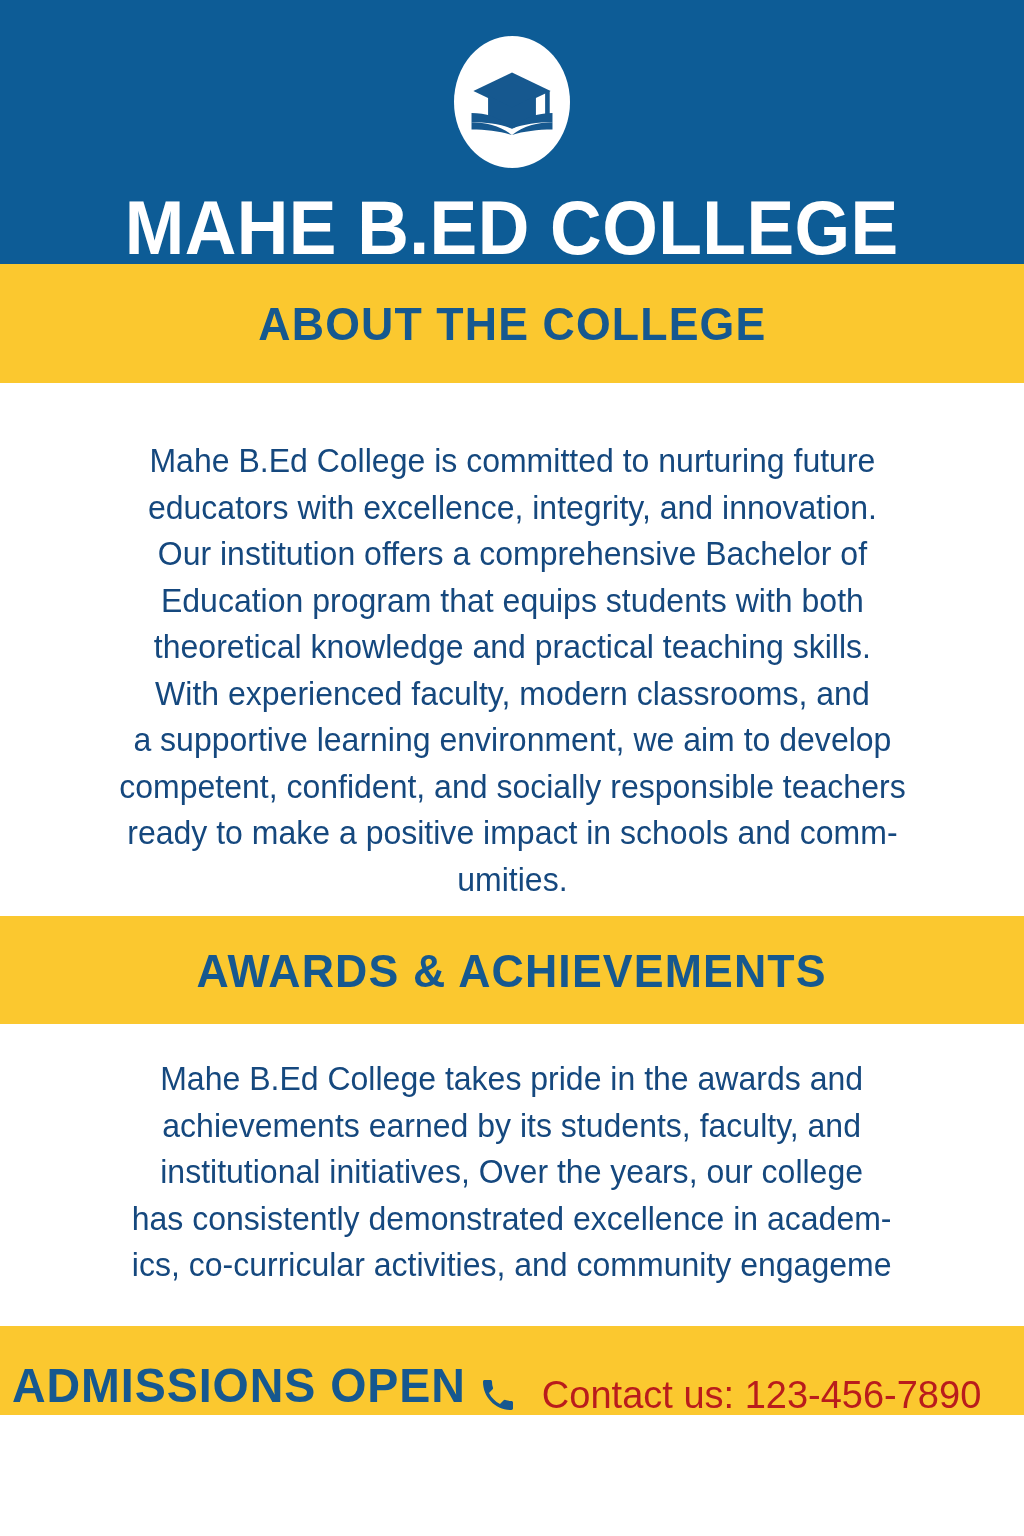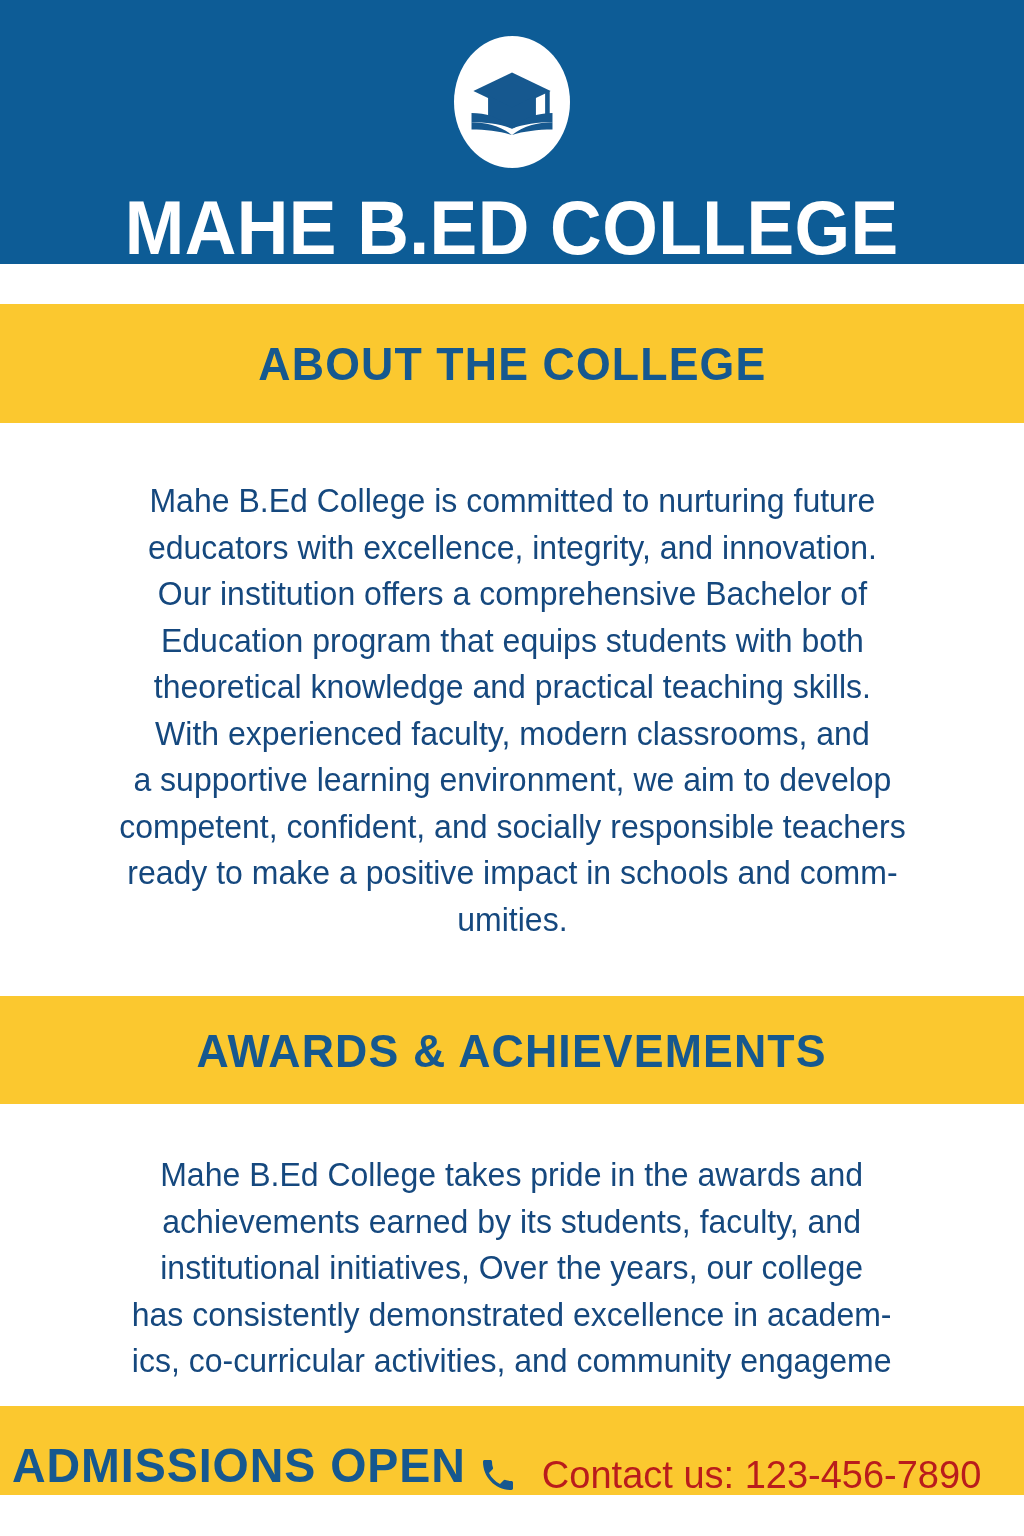--- a/index.html
+++ b/index.html
@@ -62,21 +62,20 @@
     font-family: "Liberation Sans Narrow", "Liberation Sans", "DejaVu Sans", sans-serif;
   }
 
   
   .band {
     background: #fbc82f;
     display: flex;
     align-items: center;
     justify-content: center;
     flex: none;
-    margin-top: 40px;
   }
   .band-title {
     color: #16588f;
     font-weight: 700;
     font-size: 47px;
     letter-spacing: 1.2px;
     white-space: nowrap;
     transform: scaleX(0.95);
     transform-origin: center;
     text-align: center;
@@ -99,21 +98,21 @@
     font-size: 33px;
     line-height: 46.5px;
     text-align: center;
     font-weight: 400;
     white-space: pre-line;
     font-family: "Liberation Sans Narrow", "Liberation Sans", "DejaVu Sans", sans-serif;
     transform: scaleX(0.97);
     transform-origin: center top;
   }
   .about-block  { height: 533px; padding-top: 55px; }
-  .awards-block { height: 302px; padding-top: 48px; }
+  .awards-block { height: 302px; padding-top: 32px; }
   .awards-block .body-copy { line-height: 46.5px; }
 
   
   .footer {
     background: #fbc82f;
     flex: 1 1 auto;
     display: flex;
     align-items: center;
     justify-content: flex-start;
     padding-top: 28px;

